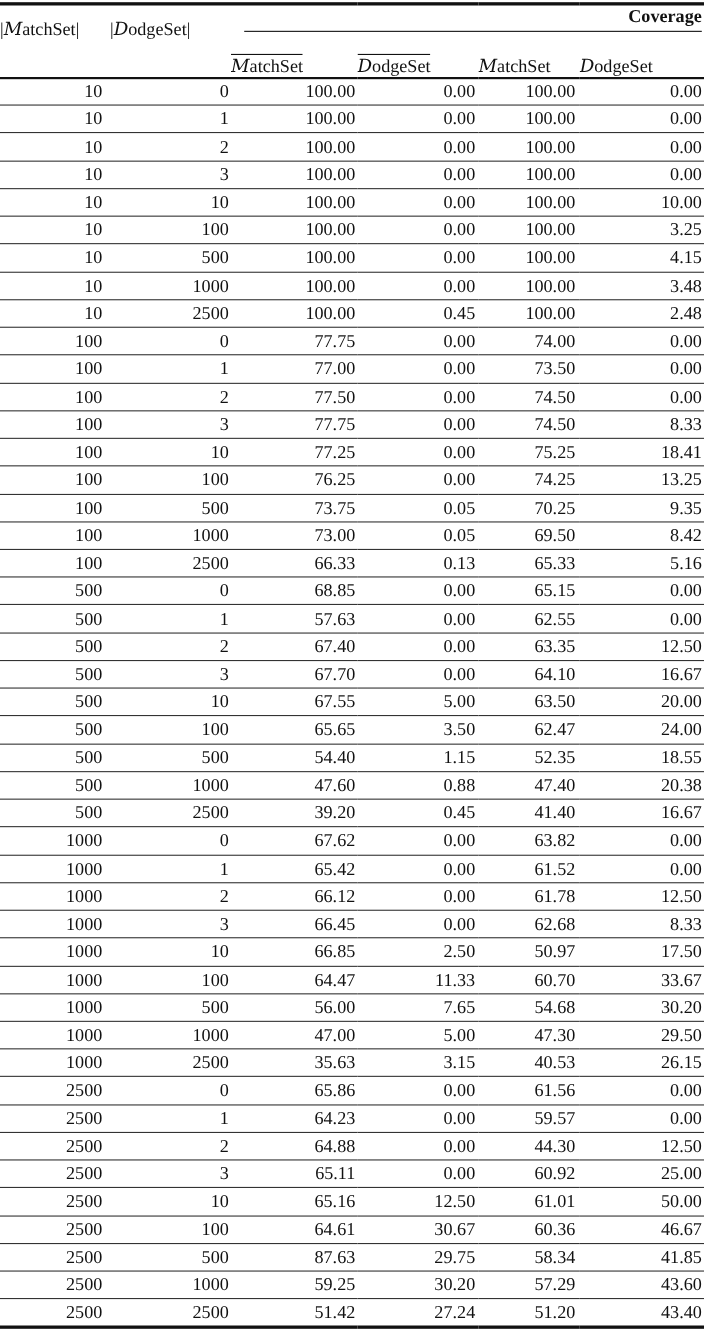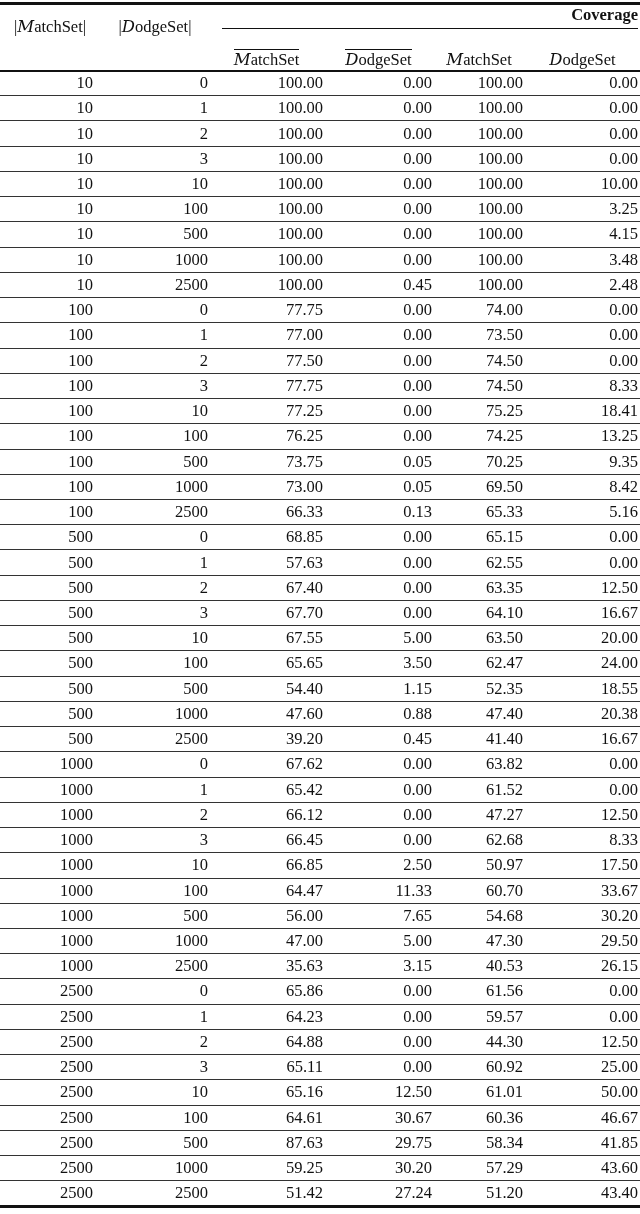--- a/index.html
+++ b/index.html
@@ -32,38 +32,38 @@
   .c2 { padding-right: 2px; }
   .c3 { padding-right: 2px; }
   .c4 { padding-right: 3px; }
   .c5 { padding-right: 4px; }
   .c6 { padding-right: 2px; }
 
   thead tr.hrow1 { height: 31px; }
   thead tr.hrow2 { height: 36px; }
 
   th.corner {
-    text-align: center;
+    text-align: left;
     vertical-align: top;
     padding-top: 13px;
     border-bottom: 2.5px solid #111;
   }
   th.coverage {
     padding: 0;
     vertical-align: top;
   }
   .cov-inner {
     margin: 0 2px 0 12px;
     text-align: right;
     padding: 1px 0 4px 0;
     border-bottom: 1.5px solid #111;
     font-weight: bold;
   }
   thead tr.hrow2 th {
-    text-align: center;
+    text-align: left;
     vertical-align: bottom;
     padding-bottom: 0;
     border-bottom: 2.5px solid #111;
   }
   .ovl {
     display: inline-block;
     border-top: 1.4px solid #111;
     padding-top: 1px;
   }
   .scr {
@@ -364,21 +364,21 @@
     <td class="c4">0.00</td>
     <td class="c5">61.52</td>
     <td class="c6">0.00</td>
   </tr>
 
   <tr>
     <td class="c1">1000</td>
     <td class="c2">2</td>
     <td class="c3">66.12</td>
     <td class="c4">0.00</td>
-    <td class="c5">47.27</td>
+    <td class="c5">61.78</td>
     <td class="c6">12.50</td>
   </tr>
 
   <tr>
     <td class="c1">1000</td>
     <td class="c2">3</td>
     <td class="c3">66.45</td>
     <td class="c4">0.00</td>
     <td class="c5">62.68</td>
     <td class="c6">8.33</td>

